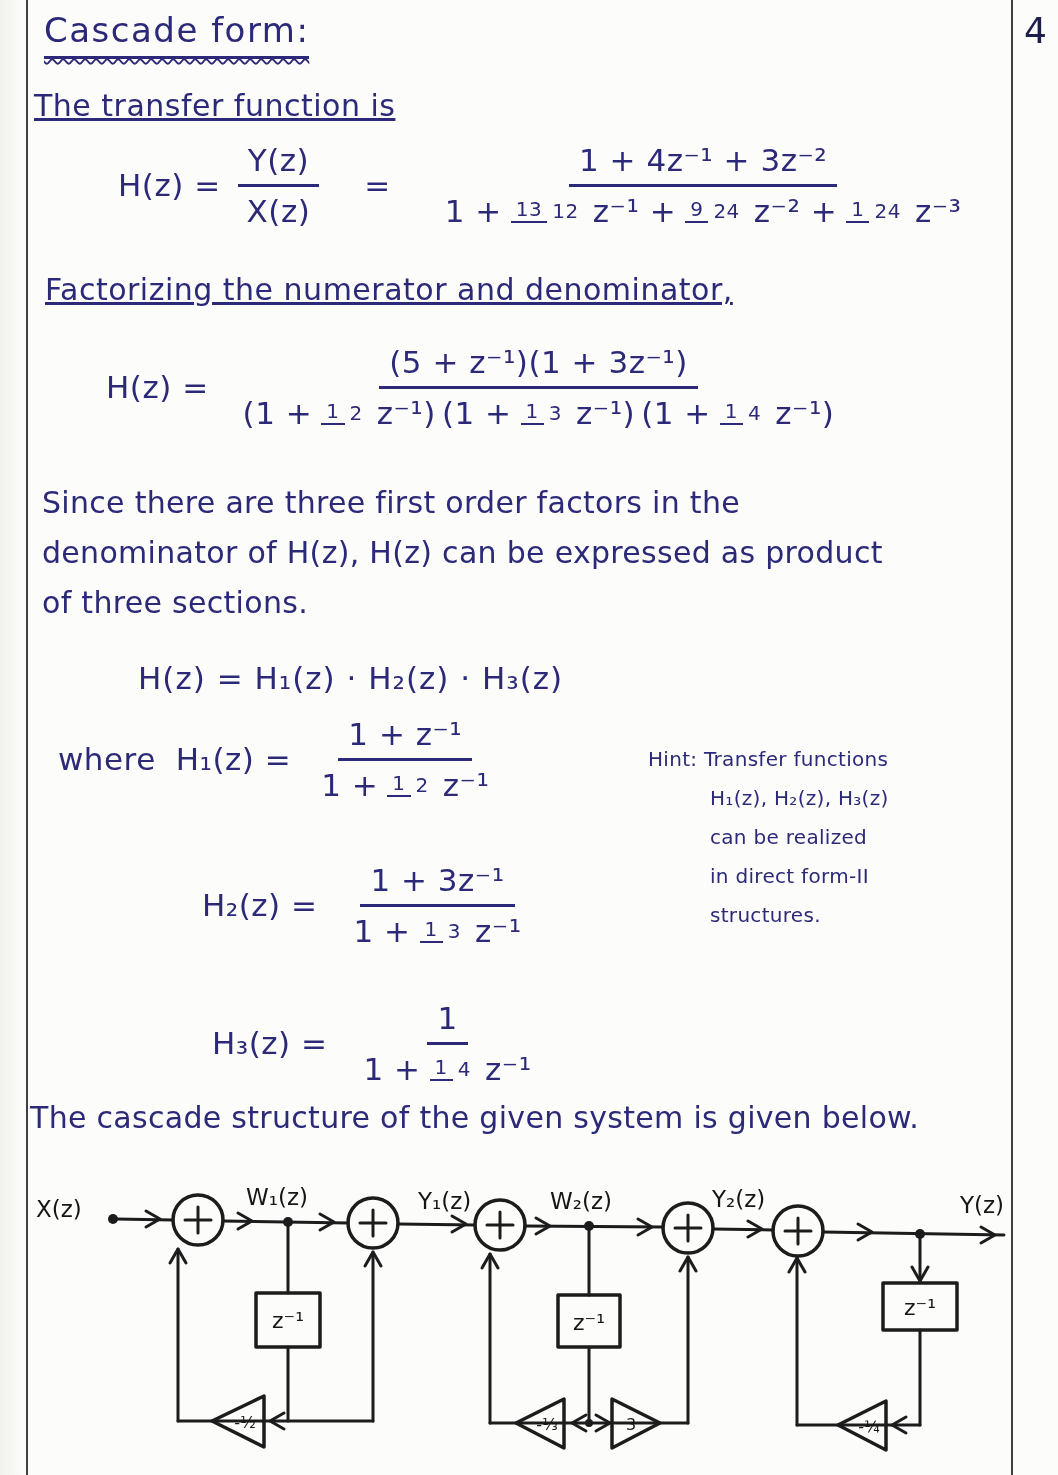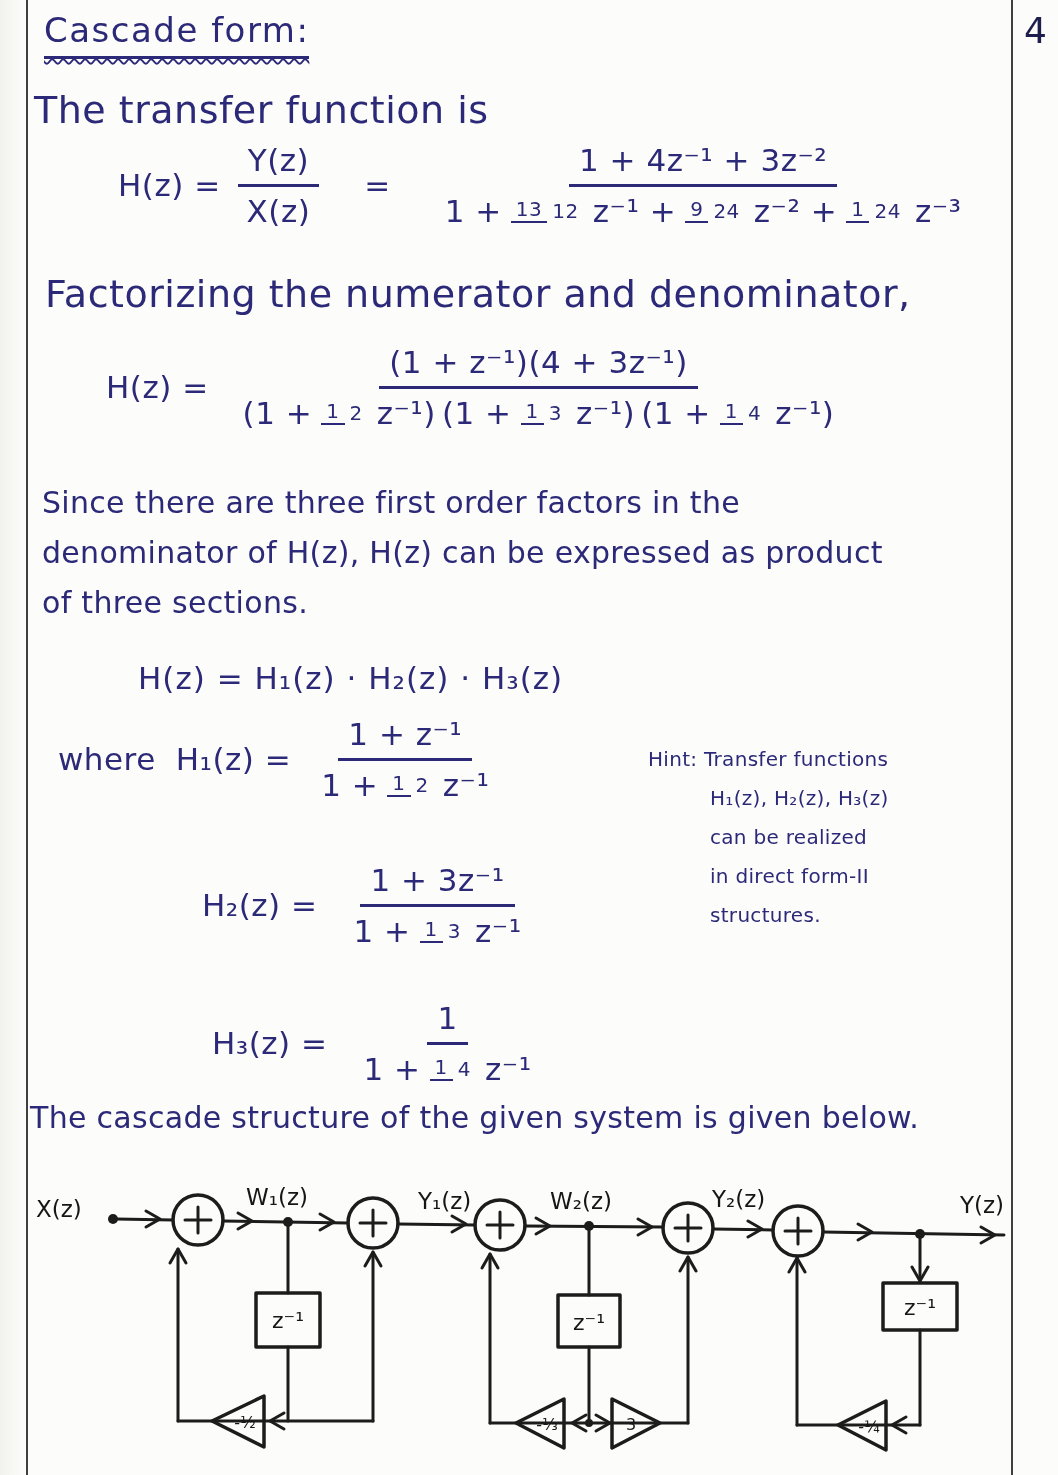--- a/index.html
+++ b/index.html
@@ -10,21 +10,21 @@
     background:linear-gradient(90deg,#f1f1ee,#fcfcfa); }
   .rule { position:absolute; top:0; bottom:0; width:2px; background:#404040; }
   .rule.left { left:26px; }
   .rule.right { left:1011px; }
   .page-num { position:absolute; left:1024px; top:10px; font-size:36px; color:#1d1d4e; }
 
   .heading { position:absolute; left:44px; top:10px; font-size:34px; font-weight:normal;
     letter-spacing:1.5px; padding-bottom:6px; border-bottom:3px solid currentColor;
     text-decoration:underline; text-decoration-style:wavy; text-decoration-thickness:2px;
     text-underline-offset:16px; }
-  .intro { position:absolute; left:34px; top:88px; font-size:38px; letter-spacing:.5px; }
+  .intro { position:absolute; left:34px; top:88px; font-size:30px; letter-spacing:.5px;text-decoration:underline; }
 
   .eq { position:absolute; display:flex; align-items:center; font-size:31px; letter-spacing:.5px; }
   .frac { display:inline-flex; flex-direction:column; align-items:center; text-align:center; }
   .frac > .fn { padding:2px 10px 6px; border-bottom:3px solid currentColor; }
   .frac > .fd { padding:6px 10px 0; }
   .fd-row, .fn-row { display:flex; align-items:center; gap:6px; }
   .sfrac { display:inline-flex; flex-direction:row; align-items:center; font-size:20px;
     line-height:1.05; margin:0 3px; }
   .sfrac .sn { padding:0 5px 1px; border-bottom:2.5px solid currentColor; }
   .sfrac .sd { padding:1px 5px 0; }
@@ -94,21 +94,21 @@
         <span>z⁻³</span>
       </span>
     </span>
   </div>
 
   <div class="intro" style="top:272px; left:36px;margin-left:9px;">Factorizing the numerator and denominator,</div>
 
   <div class="eq eq-factored">
     <span>H(z) =</span>
     <span class="frac">
-      <span class="fn">(1 + z⁻¹)(4 + 3z⁻¹)</span>
+      <span class="fn">(5 + z⁻¹)(1 + 3z⁻¹)</span>
       <span class="fd fd-row">
         <span>(1 +</span>
         <span class="sfrac">
           <span class="sn">1</span>
           <span class="sd">2</span>
         </span>
         <span>z⁻¹)</span>
         <span>(1 +</span>
         <span class="sfrac">
           <span class="sn">1</span>

